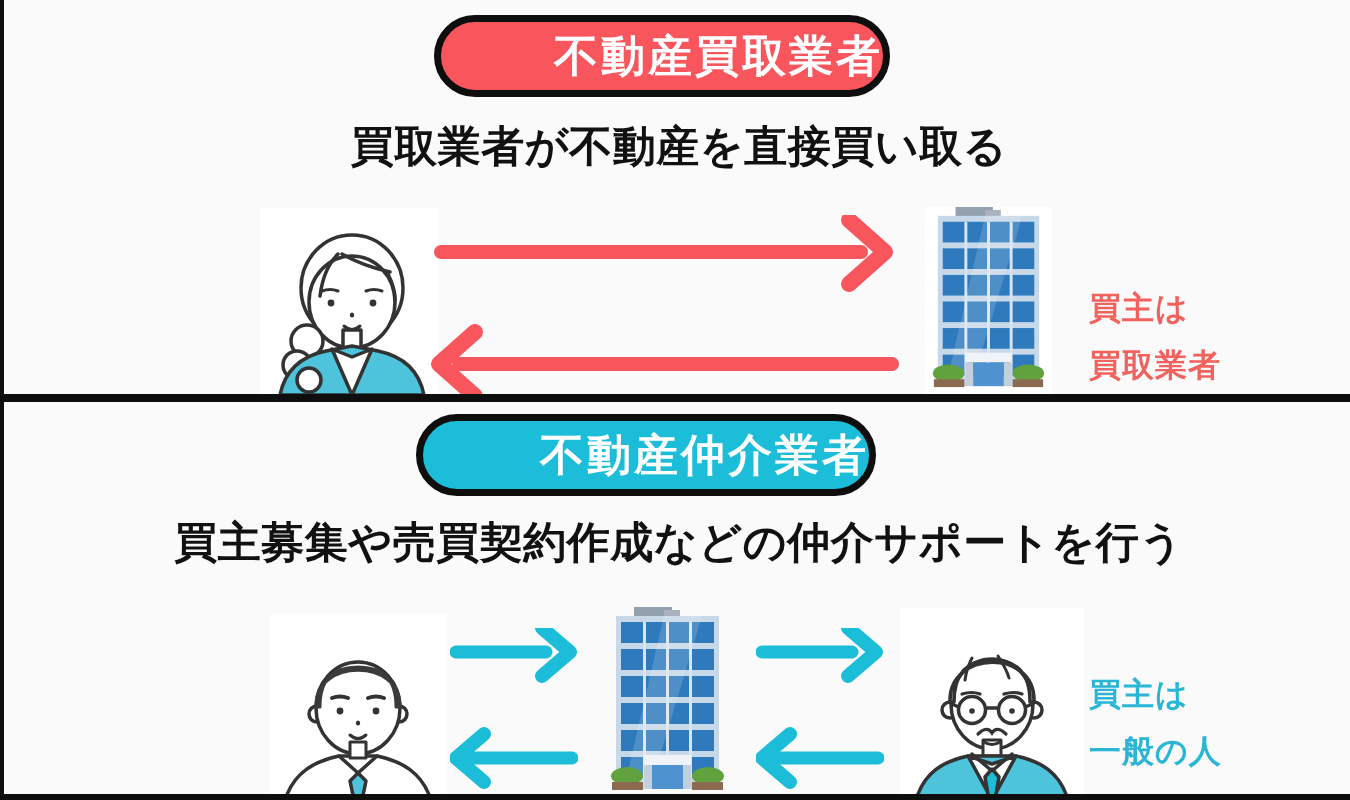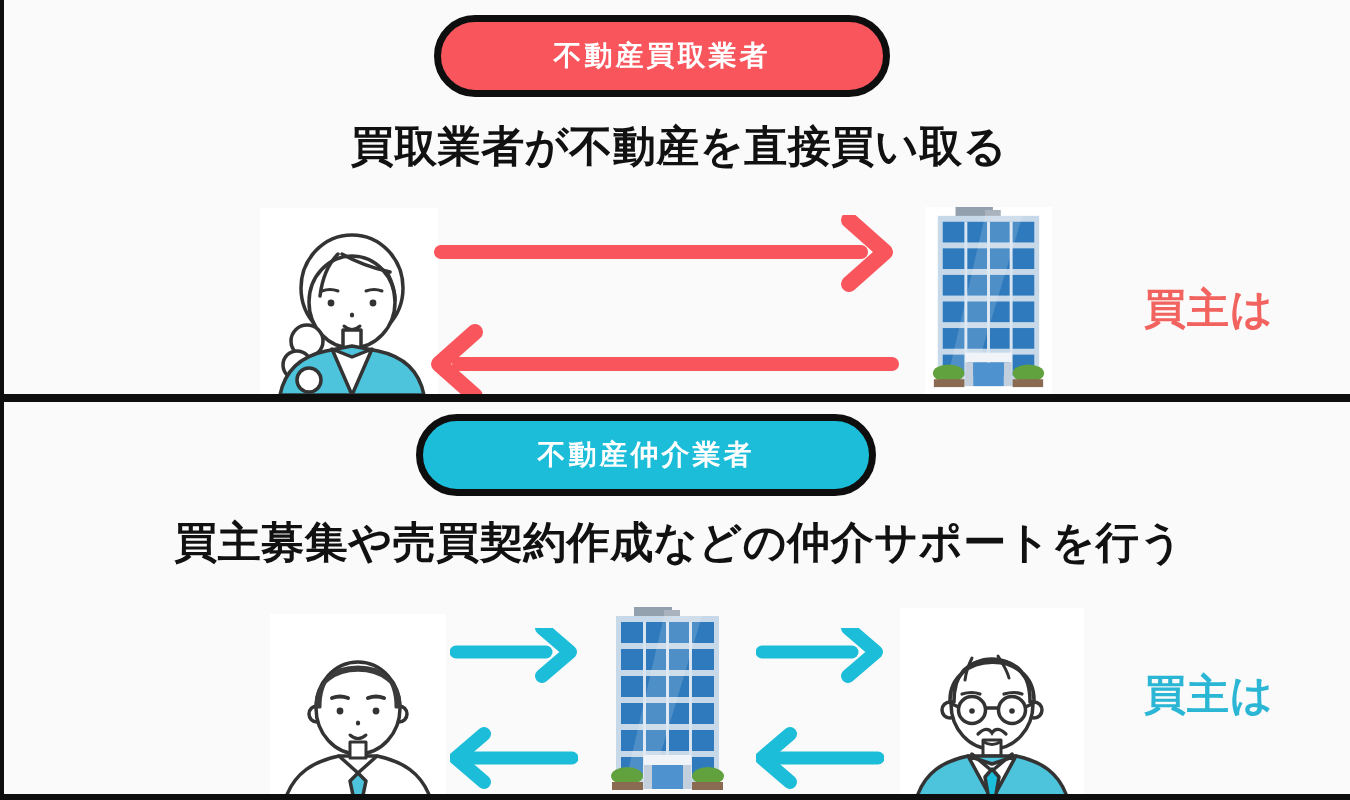--- a/index.html
+++ b/index.html
@@ -19,23 +19,23 @@
   }
   .divider{
     position:absolute;left:0;right:0;top:394px;height:8px;
     background:var(--frame,#0e0e0e);
   }
   .badge{
     position:absolute;
     box-sizing:border-box;
     border:7px solid var(--frame,#0e0e0e);
     border-radius:44px;
-    display:flex;align-items:center;justify-content:center;
+    display:flex;align-items:center;justify-content:flex-end;
     color:var(--badge-text,#fff);
-    font-size:28px;font-weight:800;letter-spacing:3px;
+    font-size:44px;font-weight:800;letter-spacing:3px;
   }
   .badge.red{left:430px;top:15px;width:456px;height:82px;background:var(--red-accent,#f8555c);}
   .badge.cyan{left:412px;top:414px;width:460px;height:82px;background:var(--cyan-accent,#1bbdd8);}
   .desc{
     position:absolute;left:0;width:1350px;text-align:center;
     color:var(--heading-text,#111);
     font-size:43px;font-weight:800;letter-spacing:0.5px;
   }
   .desc.d1{top:118px;}
   .desc.d2{top:514px;}
@@ -44,22 +44,22 @@
   .fig-woman{left:256px;top:208px;width:178px;height:187px;}
   .fig-building1{left:921px;top:207px;width:127px;height:187px;}
   .fig-man{left:266px;top:614px;width:176px;height:186px;}
   .fig-building2{left:600px;top:604px;width:127px;height:196px;background:transparent;}
   .fig-oldman{left:896px;top:608px;width:184px;height:192px;}
   .arrows{position:absolute;}
   .arrows-top{left:425px;top:215px;width:480px;height:185px;}
   .arrows-bl{left:446px;top:628px;width:128px;height:162px;}
   .arrows-br{left:752px;top:628px;width:128px;height:162px;}
   .note{
-    position:absolute;text-align:center;font-weight:800;
-    font-size:42px;line-height:57px;letter-spacing:1px;
+    position:absolute;text-align:left;font-weight:800;
+    font-size:32px;line-height:57px;letter-spacing:1px;
   }
   .note.n1{left:1085px;top:280px;width:240px;color:var(--red-text,#f2635f);}
   .note.n2{left:1085px;top:666px;width:240px;color:var(--cyan-text,#2ab6d4);}
 </style>
 </head>
 <body>
 
 <div class="frame">
 
   <div>
@@ -131,20 +131,21 @@
         <rect x="48" y="158" width="31" height="24" fill="#4e93cf"></rect>
         <ellipse cx="23" cy="169" rx="16" ry="9" fill="#61a23e"></ellipse>
         <ellipse cx="104" cy="169" rx="16" ry="9" fill="#61a23e"></ellipse>
         <rect x="8" y="175" width="31" height="8" fill="#8a6a50"></rect>
         <rect x="88" y="175" width="31" height="8" fill="#8a6a50"></rect>
       </svg>
     </div>
 
     <div class="note n1">
       <div>買主は</div>
+      <div>買取業者</div>
     </div>
   </div>
 
   <div class="divider"></div>
 
   <div>
     <div class="badge cyan">
       <span>不動産仲介業者</span>
     </div>
 
@@ -255,16 +256,17 @@
           <path d="M62 86 Q 72 83 80 86"></path>
           <path d="M104 86 Q 114 83 122 86"></path>
           <path d="M78 126 C 84 120 89 120 92 125 C 95 120 100 120 106 126"></path>
           <path d="M84 134 Q 92 139 100 134"></path>
         </g>
       </svg>
     </div>
 
     <div class="note n2">
       <div>買主は</div>
+      <div>一般の人</div>
     </div>
   </div>
 
 </div>
 
 </body></html>

